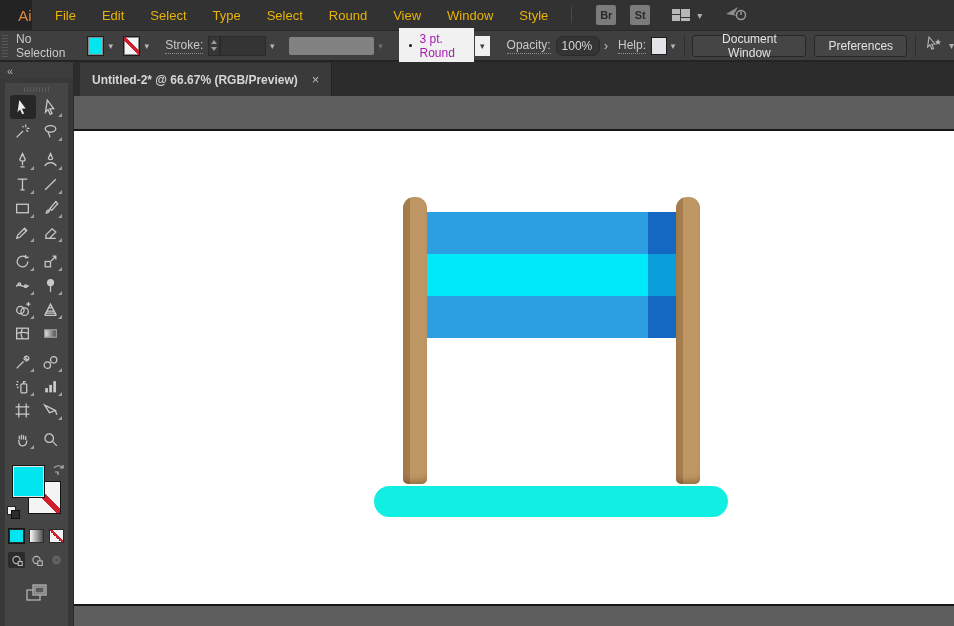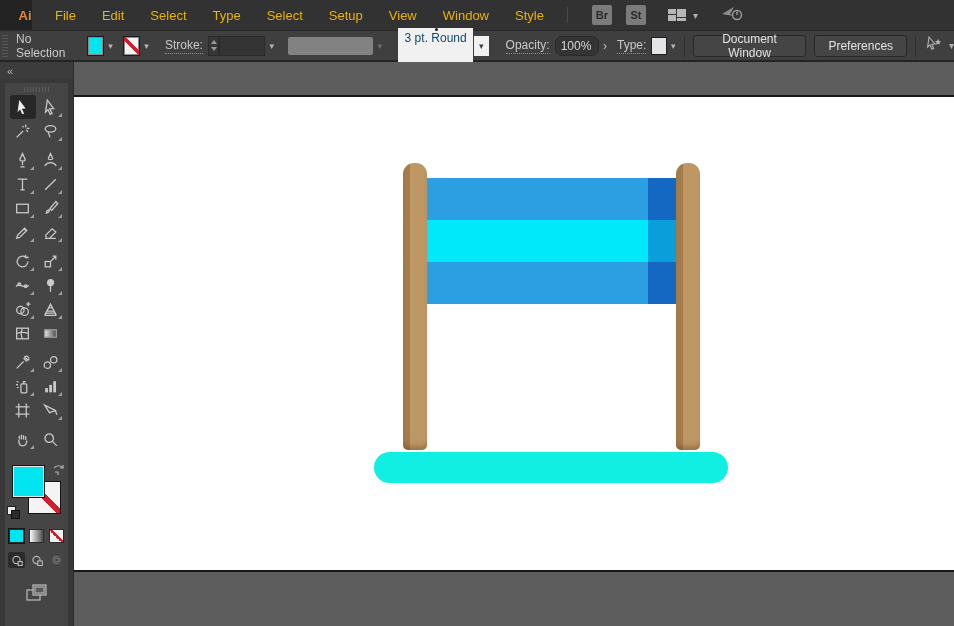--- a/index.html
+++ b/index.html
@@ -2,22 +2,22 @@
 <html><head>
 <meta charset="utf-8">
 <style>
   * { margin:0; padding:0; box-sizing:border-box; }
   html,body { width:954px; height:626px; overflow:hidden; background:#5d5d5d;
               font-family:"Liberation Sans", sans-serif; }
   .app { width:954px; height:626px; display:flex; flex-direction:column; position:relative; }
 
   
   .menubar { height:30px; background:#323232; display:flex; align-items:center; flex:0 0 30px; }
-  .logo { width:32px; height:30px; background:#232323; color:#e1883b; font-weight:bold;
-          font-size:13px; display:flex; align-items:center; justify-content:center;padding-left:18px; }
+  .logo { width:32px; height:30px; background:#232323; color:#e1883b; font-weight:normal;
+          font-size:15px; display:flex; align-items:center; justify-content:center;padding-left:18px; }
   .menu-items { display:flex; align-items:center; height:100%; margin-left:10px; }
   .menu-item { color:#eab308; font-size:13px; padding:0 13px; height:100%; display:flex; align-items:center; cursor:default; }
   .mb-sep { width:1px; height:16px; background:#4a4a4a; margin:0 10px; }
   .appbtn { width:20px; height:20px; background:#7b7b7b; color:#2a2a2a; font-size:11px; font-weight:bold;
             border-radius:2px; display:flex; align-items:center; justify-content:center; margin-left:14px; }
   .ws-icon { margin-left:20px; width:22px; height:16px; display:flex; }
   .chev { color:#aeaeae; font-size:10px; margin-left:5px; }
   .share-icon { margin-left:22px; }
 
   
@@ -35,21 +35,21 @@
   .dd-chev { width:15px; height:20px; display:flex; align-items:center; justify-content:center;
              color:#b5b5b5; font-size:9px; }
   .stepper { width:13px; height:20px; background:#373737; border:1px solid #2b2b2b; display:flex;
              flex-direction:column; align-items:center; justify-content:center; gap:3px; }
   .stepper i { width:0; height:0; border-left:3px solid transparent; border-right:3px solid transparent; }
   .stepper .up { border-bottom:4px solid #9a9a9a; }
   .stepper .dn { border-top:4px solid #9a9a9a; }
   .darkfield { height:20px; background:#343434; border:1px solid #2a2a2a; color:#d6d6d6;
                display:flex; align-items:center; padding:0 5px; }
   .profile-dd { width:100px; height:18px; background:#828282; border-radius:2px; }
-  .whitebox { height:36px; background:#f1f1f1; color:#0c4a6e; display:flex; align-items:center;flex-direction:column; }
+  .whitebox { height:36px; background:#f1f1f1; color:#a21caf; display:flex; align-items:center; }
   .brush-dot { width:3px; height:3px; background:#1c1c1c; border-radius:50%; margin:0 8px 0 10px; }
   .white-chev { width:17px; height:20px; background:#f1f1f1; margin-left:1px; color:#3c3c3c;
                 display:flex; align-items:center; justify-content:center; font-size:9px; }
   .arrow-right { color:#c0c0c0; font-size:12px; padding:0 4px; }
   .cb-btn { height:22px; border:1px solid #272727; background:#454545; border-radius:3px;
             color:#e2e2e2; font-size:12px; display:flex; align-items:center; padding:0 13px; }
   .cb-sep { width:1px; height:22px; background:#303030; }
   .style-swatch { width:18px; height:18px; background:#e4e4e8; border:1px solid #1d1d1d; }
 
   
@@ -127,21 +127,21 @@
 <div class="app">
 
   <div class="menubar">
     <div class="logo">Ai</div>
     <div class="menu-items">
       <span class="menu-item">File</span>
       <span class="menu-item">Edit</span>
       <span class="menu-item">Select</span>
       <span class="menu-item">Type</span>
       <span class="menu-item">Select</span>
-      <span class="menu-item">Setup</span>
+      <span class="menu-item">Round</span>
       <span class="menu-item">View</span>
       <span class="menu-item">Window</span>
       <span class="menu-item">Style</span>
     </div>
     <div class="mb-sep"></div>
     <div class="appbtn">Br</div>
     <div class="appbtn">St</div>
     <div class="ws-icon">
       <svg width="22" height="16" viewBox="0 0 22 16">
           <g fill="#b7b7b7">
@@ -181,21 +181,21 @@
     <div class="whitebox" style="margin-left:12px;width:88px;">
       <span class="brush-dot"></span>
       <span>3 pt. Round</span>
     </div>
     <div class="white-chev">▾</div>
     <span class="cb-label cb-underline" style="margin-left:17px;text-align:center;">Opacity:</span>
     <div class="darkfield" style="width:50px;margin-left:5px;border-radius:7px;">
       <span>100%</span>
     </div>
     <span class="arrow-right">›</span>
-    <span class="cb-label cb-underline" style="margin-left:6px;">Type:</span>
+    <span class="cb-label cb-underline" style="margin-left:6px;">Help:</span>
     <div class="style-swatch" style="margin-left:5px;"></div>
     <div class="dd-chev">▾</div>
     <div class="cb-sep" style="margin:0 8px 0 4px;"></div>
     <button class="cb-btn">Document Window</button>
     <button class="cb-btn" style="margin-left:8px;">Preferences</button>
     <div class="cb-sep" style="margin:0 8px;"></div>
     <div>
       <svg width="20" height="18" viewBox="0 0 20 18">
           <path d="M5 2 L11 9 L7.8 9.2 L9.6 13.5 L7.9 14.2 L6 9.9 L3.6 12 Z" fill="none" stroke="#b5b5b5" stroke-width="1.1"></path>
           <path d="M14 4 l1 2 2 .4 -1.5 1.4 .3 2 -1.8-1 -1.8 1 .3-2 L11 6.4 13 6 Z" fill="#b5b5b5" stroke="none"></path>
@@ -453,20 +453,26 @@
                 <rect x="9" y="3" width="13" height="10" fill="#5a5a5a" stroke="#bdbdbd" stroke-width="1.2"></rect>
                 <rect x="11" y="5" width="9" height="6" fill="none" stroke="#bdbdbd" stroke-width="1"></rect>
               </svg>
           </div>
         </div>
 
       </div>
     </div>
 
     <div class="canvas">
+      <div class="tabbar">
+        <div class="tab">
+          <span class="tab-title">Untitled-2* @ 66.67% (RGB/Preview)</span>
+          <span class="tab-close">×</span>
+        </div>
+      </div>
       <div class="viewport">
         <div class="artboard"></div>
 
         <div class="banner">
           <div class="stripe blue"></div>
           <div class="stripe cyan"></div>
           <div class="stripe blue"></div>
           <div class="banner-edge">
             <div class="edge-seg dark"></div>
             <div class="edge-seg mid"></div>

